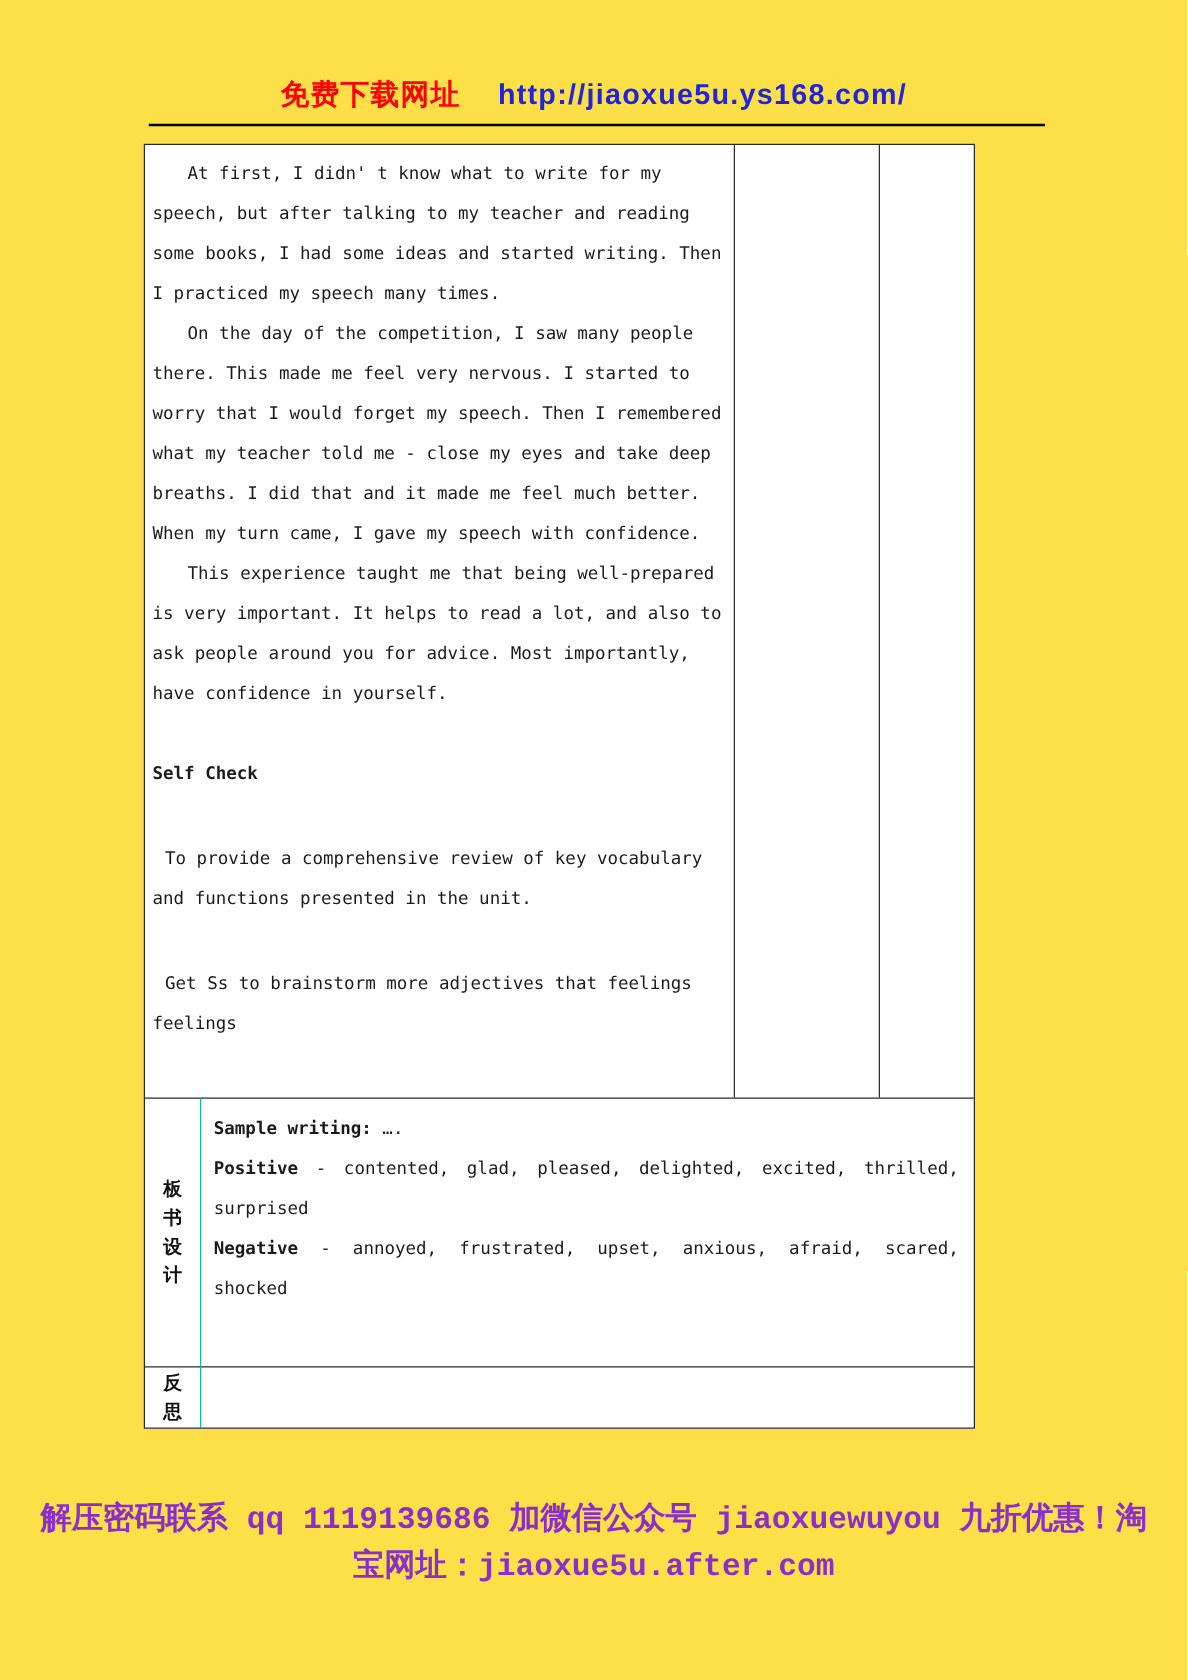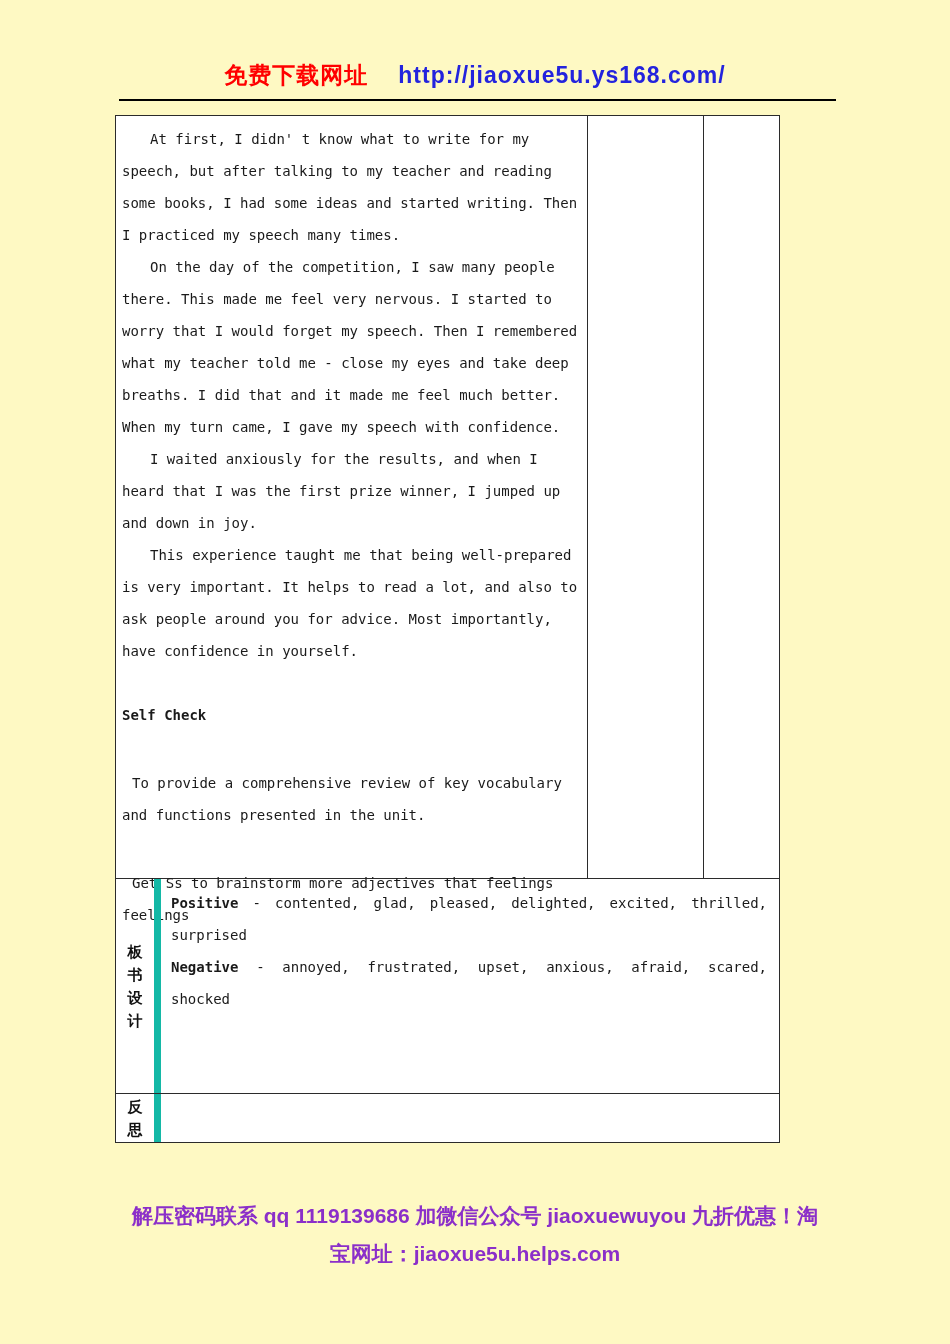--- a/index.html
+++ b/index.html
@@ -1,18 +1,18 @@
 <!DOCTYPE html>
 <html style="--header-red: #ff0000; --link-blue: #2323dd; --footer-purple: #8b2fc9; --board-title-gray: #8a8a8a;"><head>
 <meta charset="utf-8">
 <style>
   * { margin:0; padding:0; box-sizing:border-box; }
   html, body { background:#ffffff; }
   .page {
-    position:relative; width:950px; height:1344px; margin:0 auto; background:#fef9c3;
+    position:relative; width:950px; height:1344px; margin:0 auto; background:#fde047;
     font-family:"DejaVu Sans Mono","Liberation Mono",monospace; color:#1a1a1a;
   }
   
   .header {
     position:absolute; top:60px; left:0; width:100%; text-align:center;
     font-family:"Liberation Sans",sans-serif; font-weight:bold; font-size:23px;
     letter-spacing:1px;
   }
   .site-label { color:var(--header-red,#ff0000); margin-right:30px; }
   .site-url  { color:var(--link-blue,#2323dd); text-decoration:none; }
@@ -28,71 +28,74 @@
   }
   .col2 { width:116px; border-right:1px solid #2b2b2b; }
   .col3 { flex:1; }
   .para { text-indent:28px; }
   .selfcheck-heading { font-weight:bold; margin-top:32px; }
   .selfcheck-line { text-indent:10px;margin-top:36px; }
 
   .row2 { height:215px; border-top:1px solid #2b2b2b; }
   .row3 { height:49px;  border-top:1px solid #2b2b2b;gap:11px; }
   .label-cell {
-    width:45px; border-right:7px solid #14b8a6;
+    width:45px; border-right:1px solid #14b8a6;
     display:flex; align-items:center; justify-content:center;
   }
   .label-cell span {
     display:block; width:17px; word-break:break-all; line-height:23px; text-align:center;
     font-family:"Liberation Sans",sans-serif; font-size:15px; font-weight:600; color:#111;
   }
   .board-cell { flex:1; padding:8px 12px 0 10px; font-size:14px; line-height:32px; }
   .board-title { text-align:center; color:var(--board-title-gray,#8a8a8a); white-space:pre-wrap; }
   .board-line { text-align:justify; }
   .board-line b { font-weight:bold; }
   .reflection-cell { flex:1; }
 
   
   .footer {
     position:absolute; top:1197px; left:0; width:100%; text-align:center;
-    font-family:Liberation Sans, sans-serif; font-weight:bold; font-size:21px;
+    font-family:Liberation Mono, monospace; font-weight:bold; font-size:25px;
     line-height:38px; color:var(--footer-purple,#8b2fc9);
   }
 </style>
 </head>
 <body>
 
 <div class="page">
 
   <div class="header">
     <span class="site-label">免费下载网址</span><a class="site-url" href="#">http://jiaoxue5u.ys168.com/</a>
   </div>
   <div class="header-rule"></div>
 
   <div class="tbl">
 
     <div class="row row1">
       <div class="main-cell">
         <p class="para">At first, I didn' t know what to write for my speech, but after talking to my teacher and reading some books, I had some ideas and started writing. Then I practiced my speech many times.</p>
         <p class="para">On the day of the competition, I saw many people there. This made me feel very nervous. I started to worry that I would forget my speech. Then I remembered what my teacher told me - close my eyes and take deep breaths. I did that and it made me feel much better. When my turn came, I gave my speech with confidence.</p>
-        <p class="para">I waited anxiously for the results, and when I heard that I was the first prize winner, I jumped up and down in joy.</p>
         <p class="para">This experience taught me that being well-prepared is very important. It helps to read a lot, and also to ask people around you for advice. Most importantly, have confidence in yourself.</p>
         <p class="selfcheck-heading">Self Check</p>
         <p class="selfcheck-line">To provide a comprehensive review of key vocabulary and functions presented in the unit.</p>
         <p class="selfcheck-line">Get Ss to brainstorm more adjectives that feelings feelings</p>
       </div>
       <div class="col2"></div>
       <div class="col3"></div>
     </div>
 
     <div class="row row2">
       <div class="label-cell">
         <span>板书设计</span>
       </div>
       <div class="board-cell">
+        <div class="board-line">
+          <b>Sample writing:</b>
+          <span>….</span>
+        </div>
         <div class="board-line">
           <b>Positive</b>
           <span>- contented, glad, pleased, delighted, excited, thrilled, surprised</span>
         </div>
         <div class="board-line">
           <b>Negative</b>
           <span>- annoyed, frustrated, upset, anxious, afraid, scared, shocked</span>
         </div>
       </div>
     </div>
@@ -101,16 +104,16 @@
       <div class="label-cell">
         <span>反思</span>
       </div>
       <div class="reflection-cell"></div>
     </div>
 
   </div>
 
   <div class="footer">
     <div>解压密码联系 qq 1119139686  加微信公众号 jiaoxuewuyou  九折优惠！淘</div>
-    <div>宝网址：jiaoxue5u.helps.com</div>
+    <div>宝网址：jiaoxue5u.after.com</div>
   </div>
 
 </div>
 
 </body></html>

